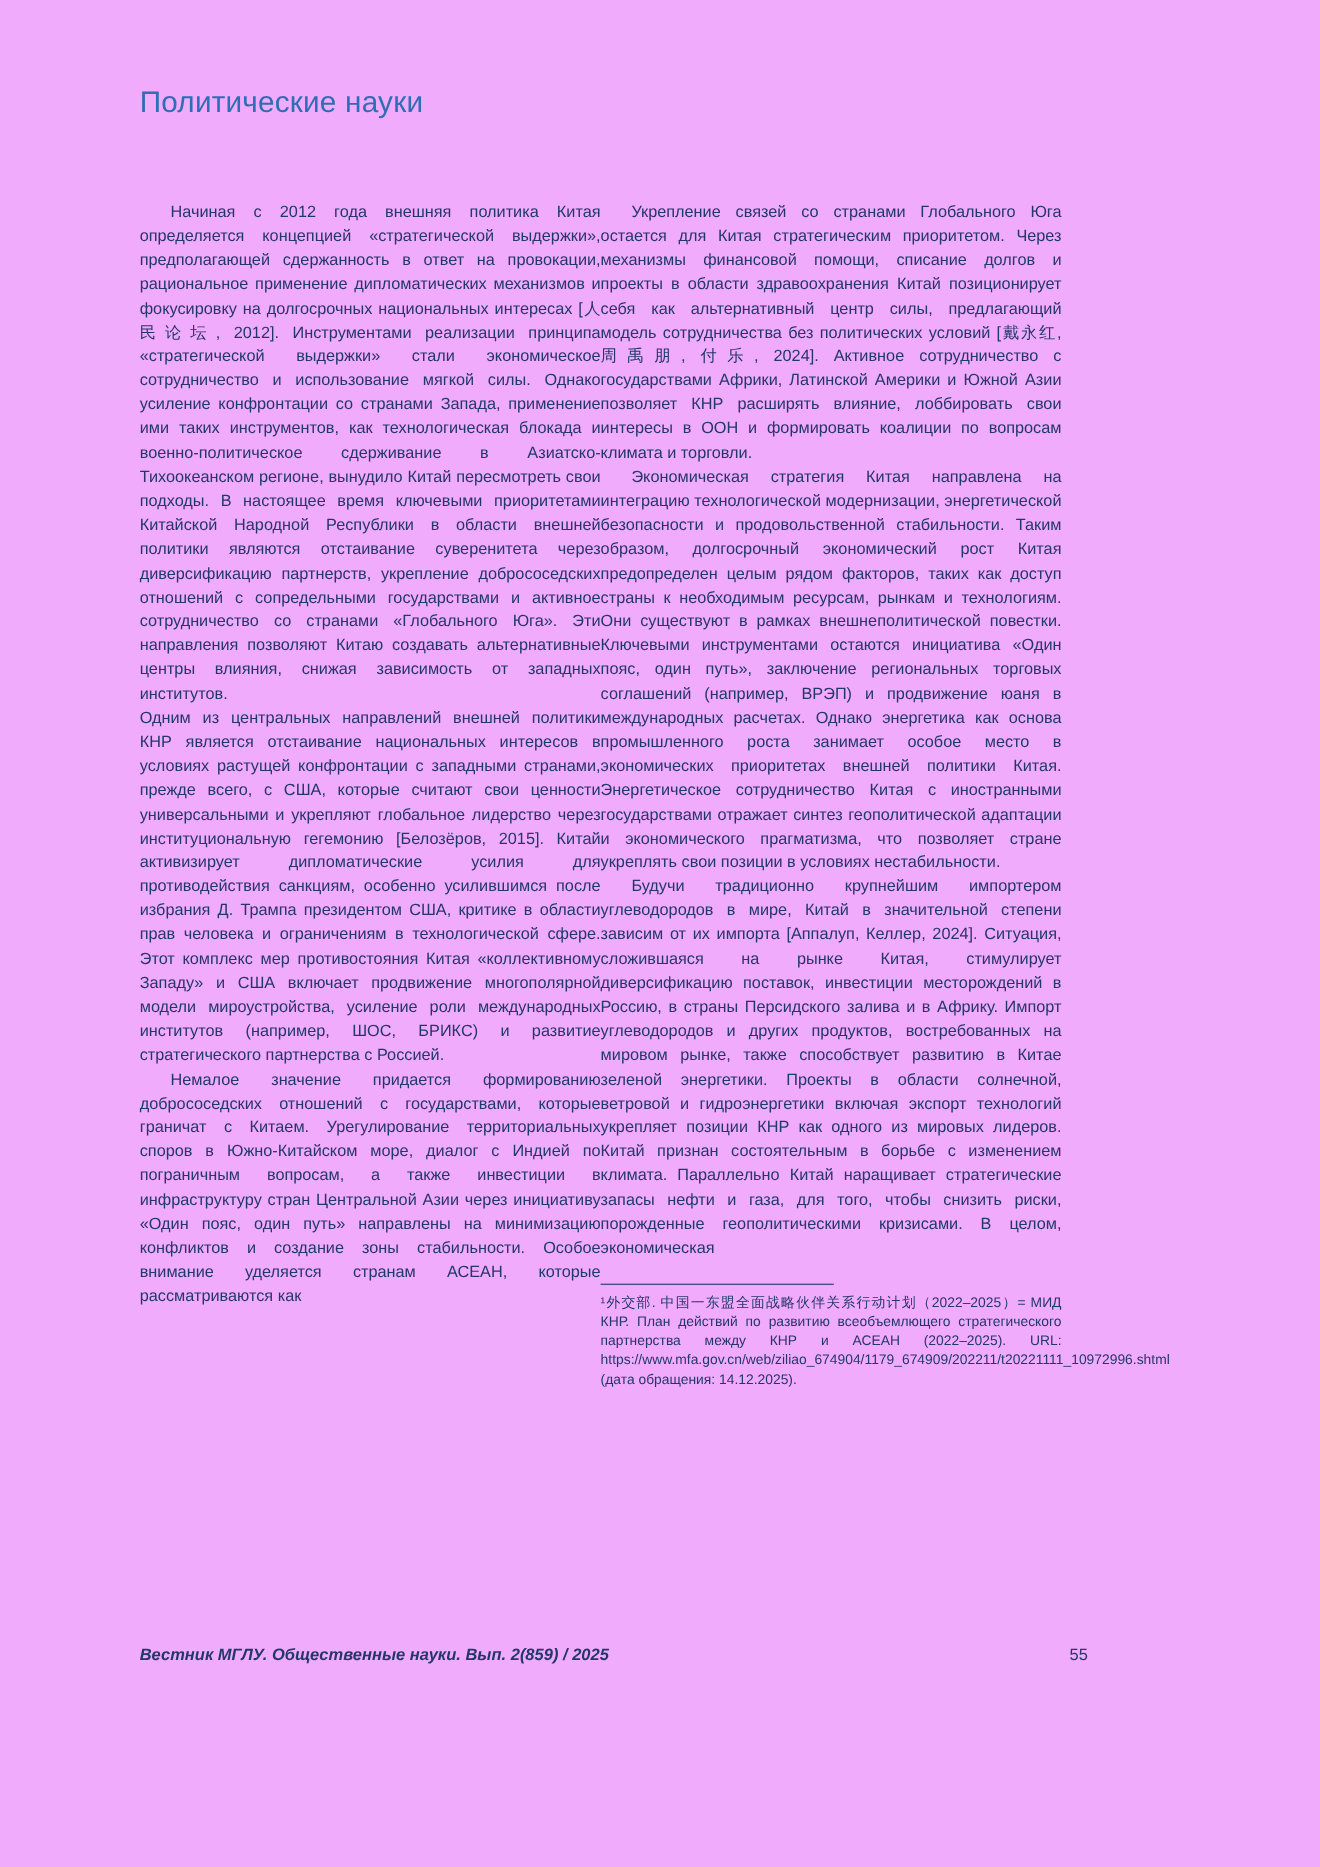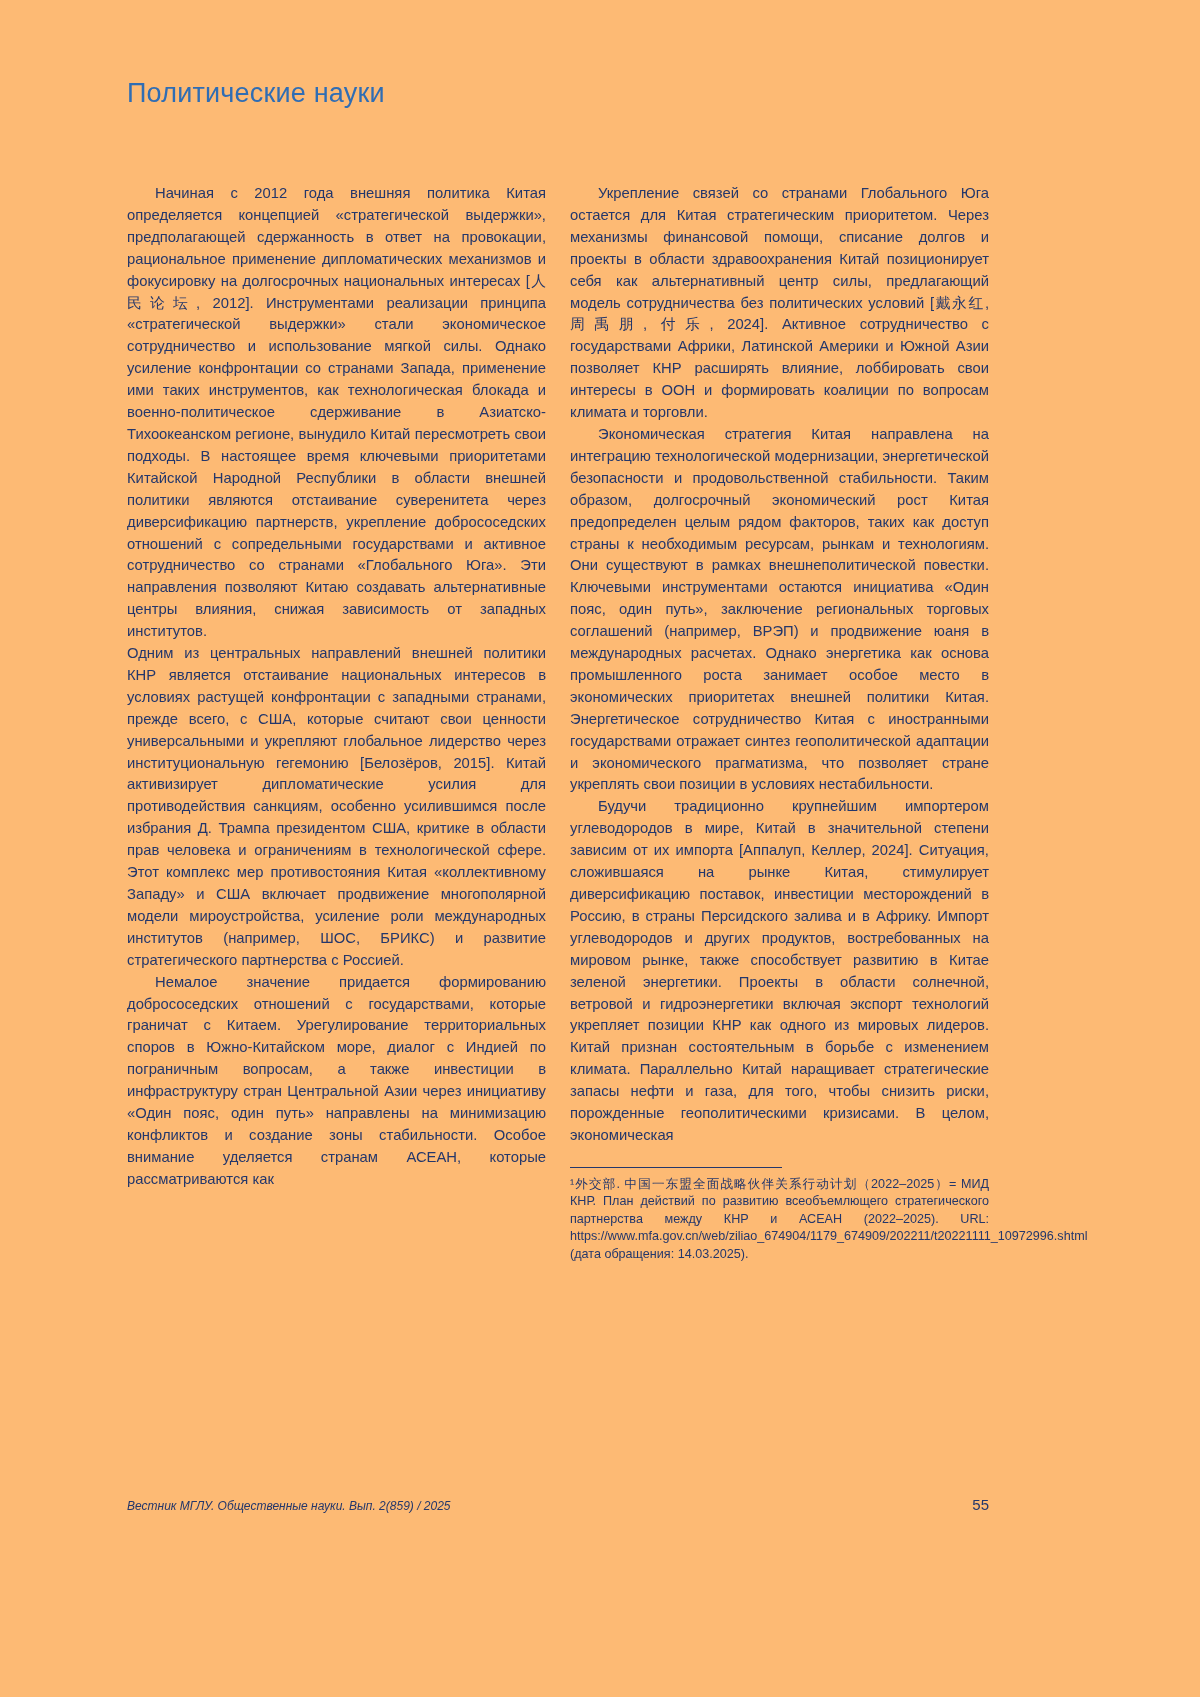--- a/index.html
+++ b/index.html
@@ -4,42 +4,41 @@
 <style>
   html, body {
     margin: 0;
     padding: 0;
     background: #ffffff;
   }
   .page {
     position: relative;
     width: 1200px;
     height: 1697px;
-    background: #fdba74;
+    background: #f0abfc;
     font-family: "Liberation Sans", sans-serif;
     color: #24376b;
     overflow: hidden;
   }
   .category-title {
     position: absolute;
     left: 127px;
     top: 78px;
     margin: 0;
     font-size: 27px;
     font-weight: 500;
     color: #2f6db4;
     letter-spacing: 0.2px;
   }
   .content {
     position: absolute;
     left: 127px;
     top: 183px;
     width: 862px;
     display: flex;
-    gap: 24px;
   }
   .col {
     width: 419px;
     flex: 0 0 419px;
   }
   .para {
     margin: 0;
     font-size: 14.8px;
     line-height: 21.9px;
     text-align: justify;
@@ -77,23 +76,23 @@
   .footer {
     position: absolute;
     left: 127px;
     top: 1496px;
     width: 862px;
     display: flex;
     justify-content: space-between;
     align-items: baseline;
   }
   .footer-journal {
-    font-size: 12px;
+    font-size: 15px;
     font-style: italic;
-    font-weight: normal;
+    font-weight: bold;
     color: #24376b;
   }
   .footer-page {
     font-size: 15px;
     font-weight: normal;
     color: #24376b;
   }
 </style>
 </head>
 <body>
@@ -110,21 +109,21 @@
       <p class="para indent">Немалое значение придается формированию добрососедских отношений с государствами, которые граничат с Китаем. Урегулирование территориальных споров в Южно-Китайском море, диалог с Индией по пограничным вопросам, а также инвестиции в инфраструктуру стран Центральной Азии через инициативу «Один пояс, один путь» направлены на минимизацию конфликтов и создание зоны стабильности. Особое внимание уделяется странам АСЕАН, которые рассматриваются как</p>
     </div>
 
     <div class="col">
       <p class="para indent">Укрепление связей со странами Глобального Юга остается для Китая стратегическим приоритетом. Через механизмы финансовой помощи, списание долгов и проекты в области здравоохранения Китай позиционирует себя как альтернативный центр силы, предлагающий модель сотрудничества без политических условий [戴永红, 周禹朋, 付乐, 2024]. Активное сотрудничество с государствами Африки, Латинской Америки и Южной Азии позволяет КНР расширять влияние, лоббировать свои интересы в ООН и формировать коалиции по вопросам климата и торговли.</p>
       <p class="para indent">Экономическая стратегия Китая направлена на интеграцию технологической модернизации, энергетической безопасности и продовольственной стабильности. Таким образом, долгосрочный экономический рост Китая предопределен целым рядом факторов, таких как доступ страны к необходимым ресурсам, рынкам и технологиям. Они существуют в рамках внешнеполитической повестки. Ключевыми инструментами остаются инициатива «Один пояс, один путь», заключение региональных торговых соглашений (например, ВРЭП) и продвижение юаня в международных расчетах. Однако энергетика как основа промышленного роста занимает особое место в экономических приоритетах внешней политики Китая. Энергетическое сотрудничество Китая с иностранными государствами отражает синтез геополитической адаптации и экономического прагматизма, что позволяет стране укреплять свои позиции в условиях нестабильности.</p>
       <p class="para indent">Будучи традиционно крупнейшим импортером углеводородов в мире, Китай в значительной степени зависим от их импорта [Аппалуп, Келлер, 2024]. Ситуация, сложившаяся на рынке Китая, стимулирует диверсификацию поставок, инвестиции месторождений в Россию, в страны Персидского залива и в Африку. Импорт углеводородов и других продуктов, востребованных на мировом рынке, также способствует развитию в Китае зеленой энергетики. Проекты в области солнечной, ветровой и гидроэнергетики включая экспорт технологий укрепляет позиции КНР как одного из мировых лидеров. Китай признан состоятельным в борьбе с изменением климата. Параллельно Китай наращивает стратегические запасы нефти и газа, для того, чтобы снизить риски, порожденные геополитическими кризисами. В целом, экономическая</p>
 
       <div class="footnote">
         <div class="footnote-rule"></div>
-        <p class="footnote-text">¹外交部. 中国一东盟全面战略伙伴关系行动计划（2022–2025）= МИД КНР. План действий по развитию всеобъемлющего стратегического партнерства между КНР и АСЕАН (2022–2025). URL: https://www.mfa.gov.cn/web/ziliao_674904/1179_674909/202211/t20221111_10972996.shtml (дата обращения: 14.03.2025).</p>
+        <p class="footnote-text">¹外交部. 中国一东盟全面战略伙伴关系行动计划（2022–2025）= МИД КНР. План действий по развитию всеобъемлющего стратегического партнерства между КНР и АСЕАН (2022–2025). URL: https://www.mfa.gov.cn/web/ziliao_674904/1179_674909/202211/t20221111_10972996.shtml (дата обращения: 14.12.2025).</p>
       </div>
     </div>
 
   </div>
 
   <div class="footer">
     <span class="footer-journal">Вестник МГЛУ. Общественные науки. Вып. 2(859) / 2025</span>
     <span class="footer-page">55</span>
   </div>
 

